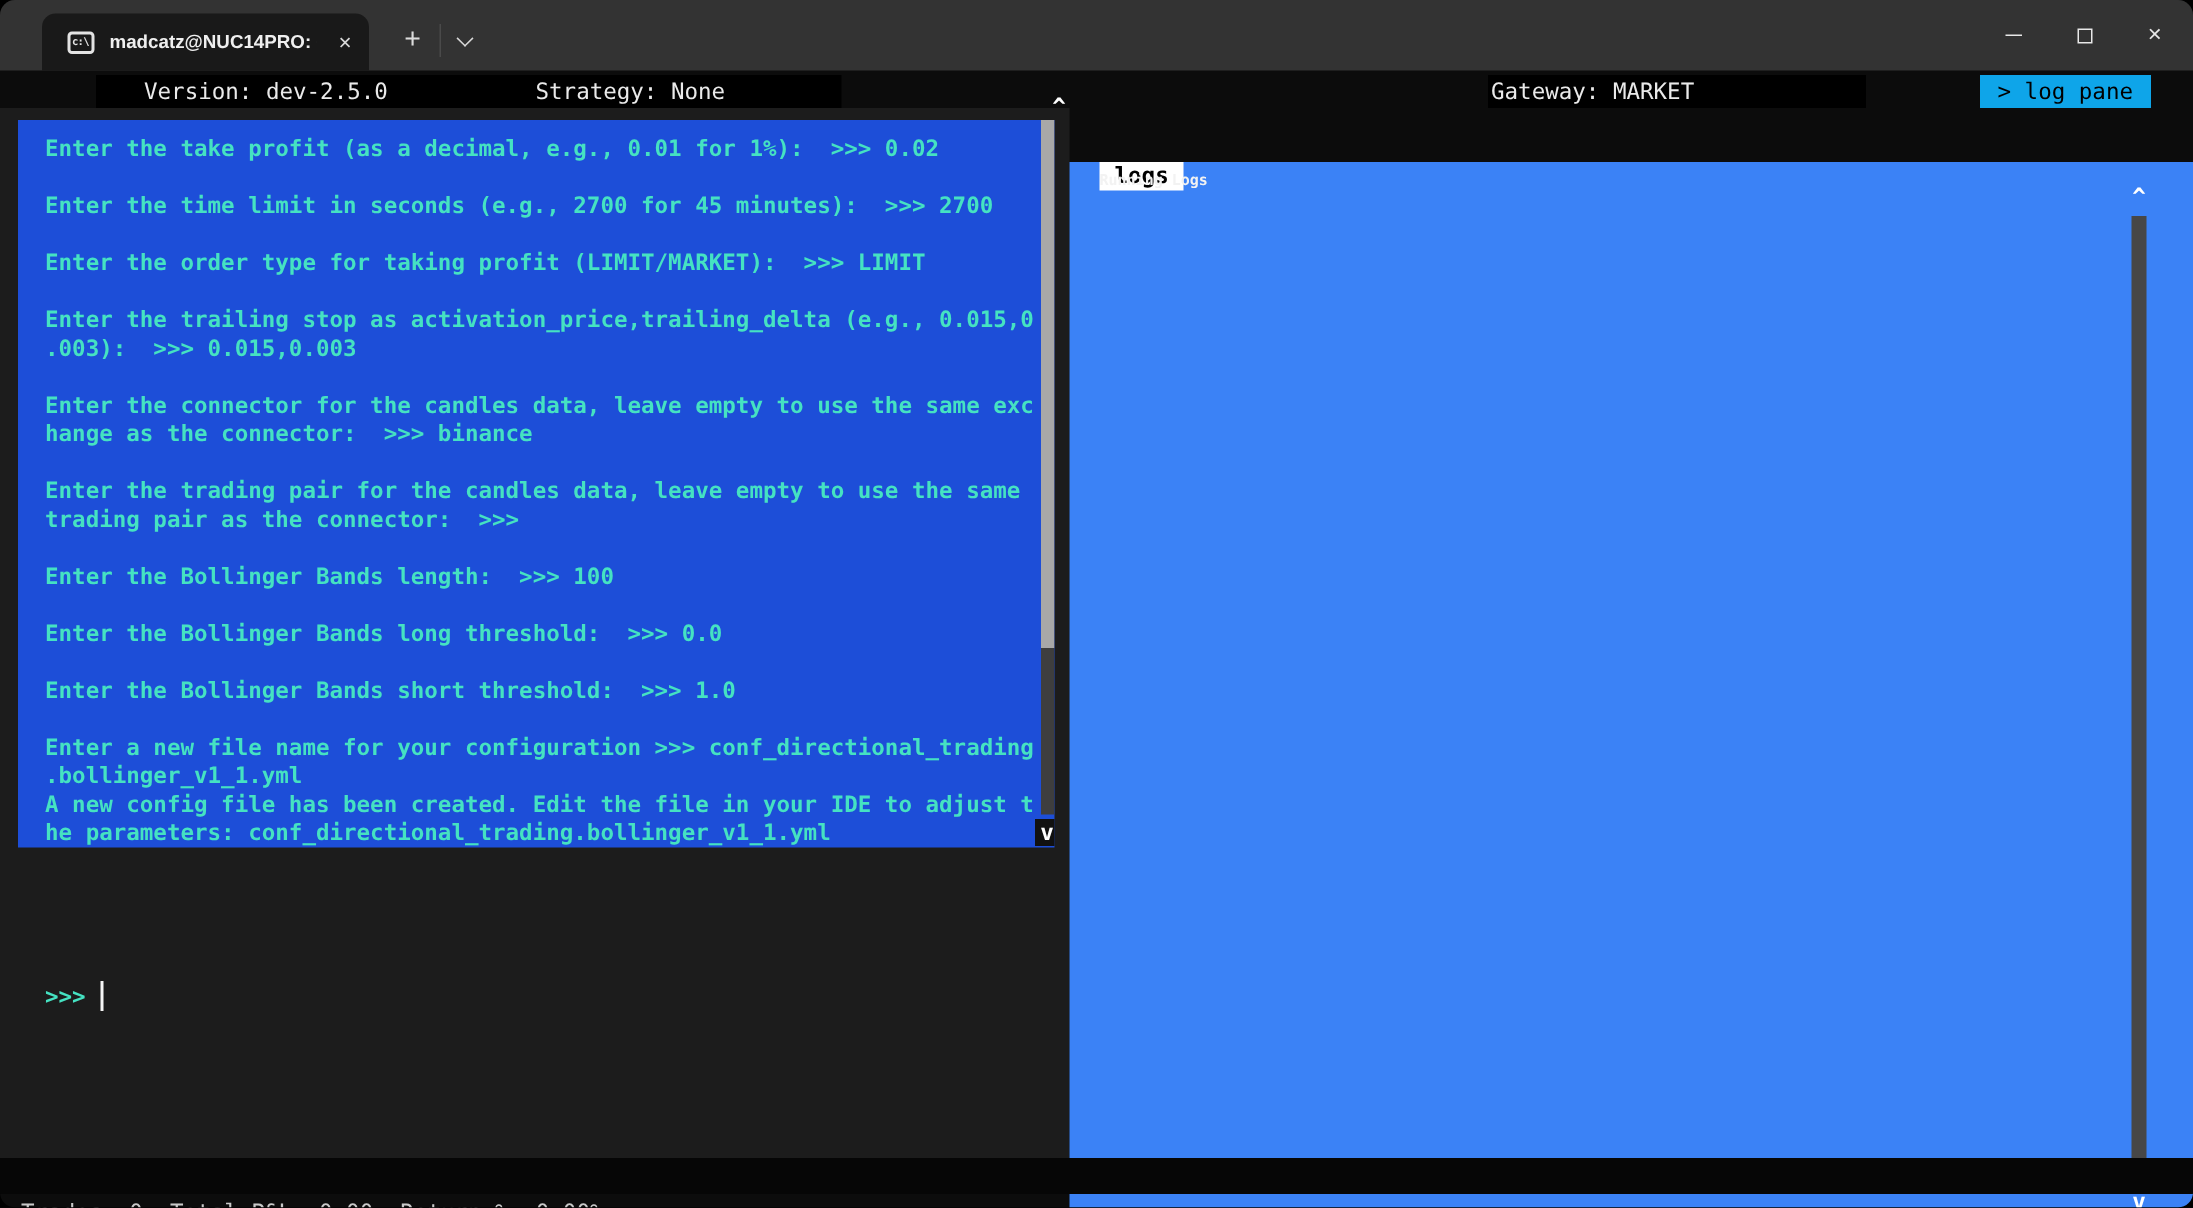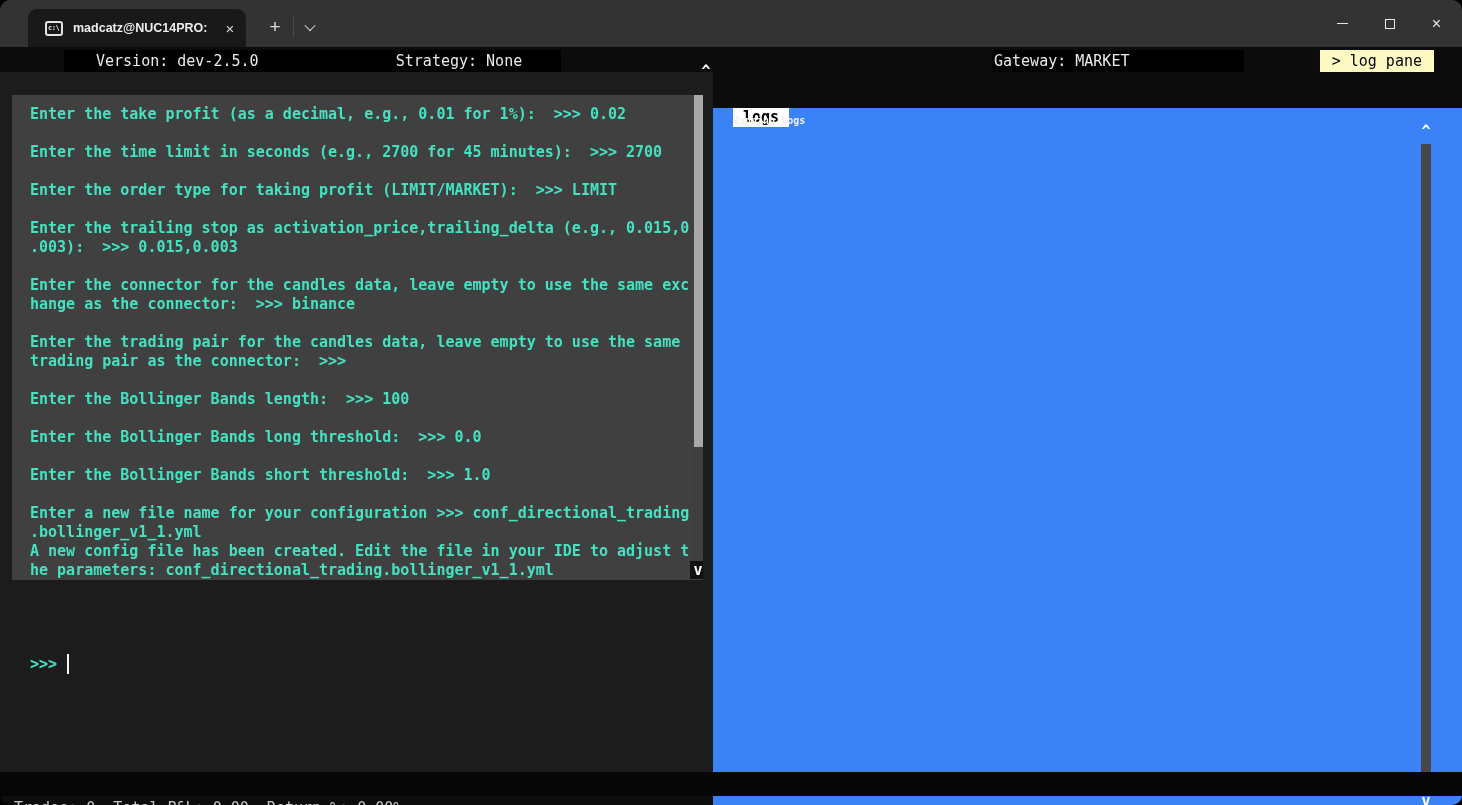--- a/index.html
+++ b/index.html
@@ -47,31 +47,31 @@
   .glyph-min{ width:11px; height:1.5px; background:#e8e8e8; display:block; }
   .glyph-max{ width:10px; height:10px; border:1.5px solid #e8e8e8; display:block; }
   .glyph-close{ font:16px "Liberation Sans", sans-serif; }
 
   
   .topcell{
     position:absolute; top:50px; height:22px; background:#000;
     color:#eaeaea; font-size:15px; line-height:22px; white-space:pre;
   }
   .cell-version{ left:16px; width:348px; padding-left:32px;margin-left:48px; }
-  .cell-strategy{ left:355px; width:206px; padding-left:2px;text-align:center; }
+  .cell-strategy{ left:355px; width:206px; padding-left:2px; }
   .cell-stratfile{ left:652px; width:326px; padding-left:2px; }
   .cell-gateway{ left:992px; width:252px; padding-left:2px; }
   .logpane-btn{
-    position:absolute; top:50px; right:28px; height:22px; background:#fef9c3;
+    position:absolute; top:50px; right:28px; height:22px; background:#0ea5e9;
     color:#000; font-size:15px; line-height:22px; padding:0 12px; white-space:pre;
   }
 
   
   .left-region{ position:absolute; left:0; top:72px; width:713px; height:700px; background:#1c1c1c; }
-  .outpane{ position:absolute; left:12px; top:23px; width:691px; height:485px; background:#404040; overflow:hidden; }
+  .outpane{ position:absolute; left:12px; top:8px; width:691px; height:485px; background:#1d4ed8; overflow:hidden; }
   .out-lines{
     position:absolute; left:18px; top:10px;
     white-space:pre; font-weight:bold; color:#45e2c2;
     font-size:15px; line-height:19px;
   }
   .line{ min-height:19px; }
   .out-scrollbar{ position:absolute; right:0; top:0; width:9px; height:463px; background:#3e3e3e; }
   .out-thumb{ position:absolute; left:0; top:0; width:9px; height:352px; background:#a8a8a8; }
   .scroll-arrow{ color:#fff; font-weight:bold; font-size:15px; line-height:18px; text-align:center; }
   .out-up{ position:absolute; left:698px; top:62px; width:16px; }

